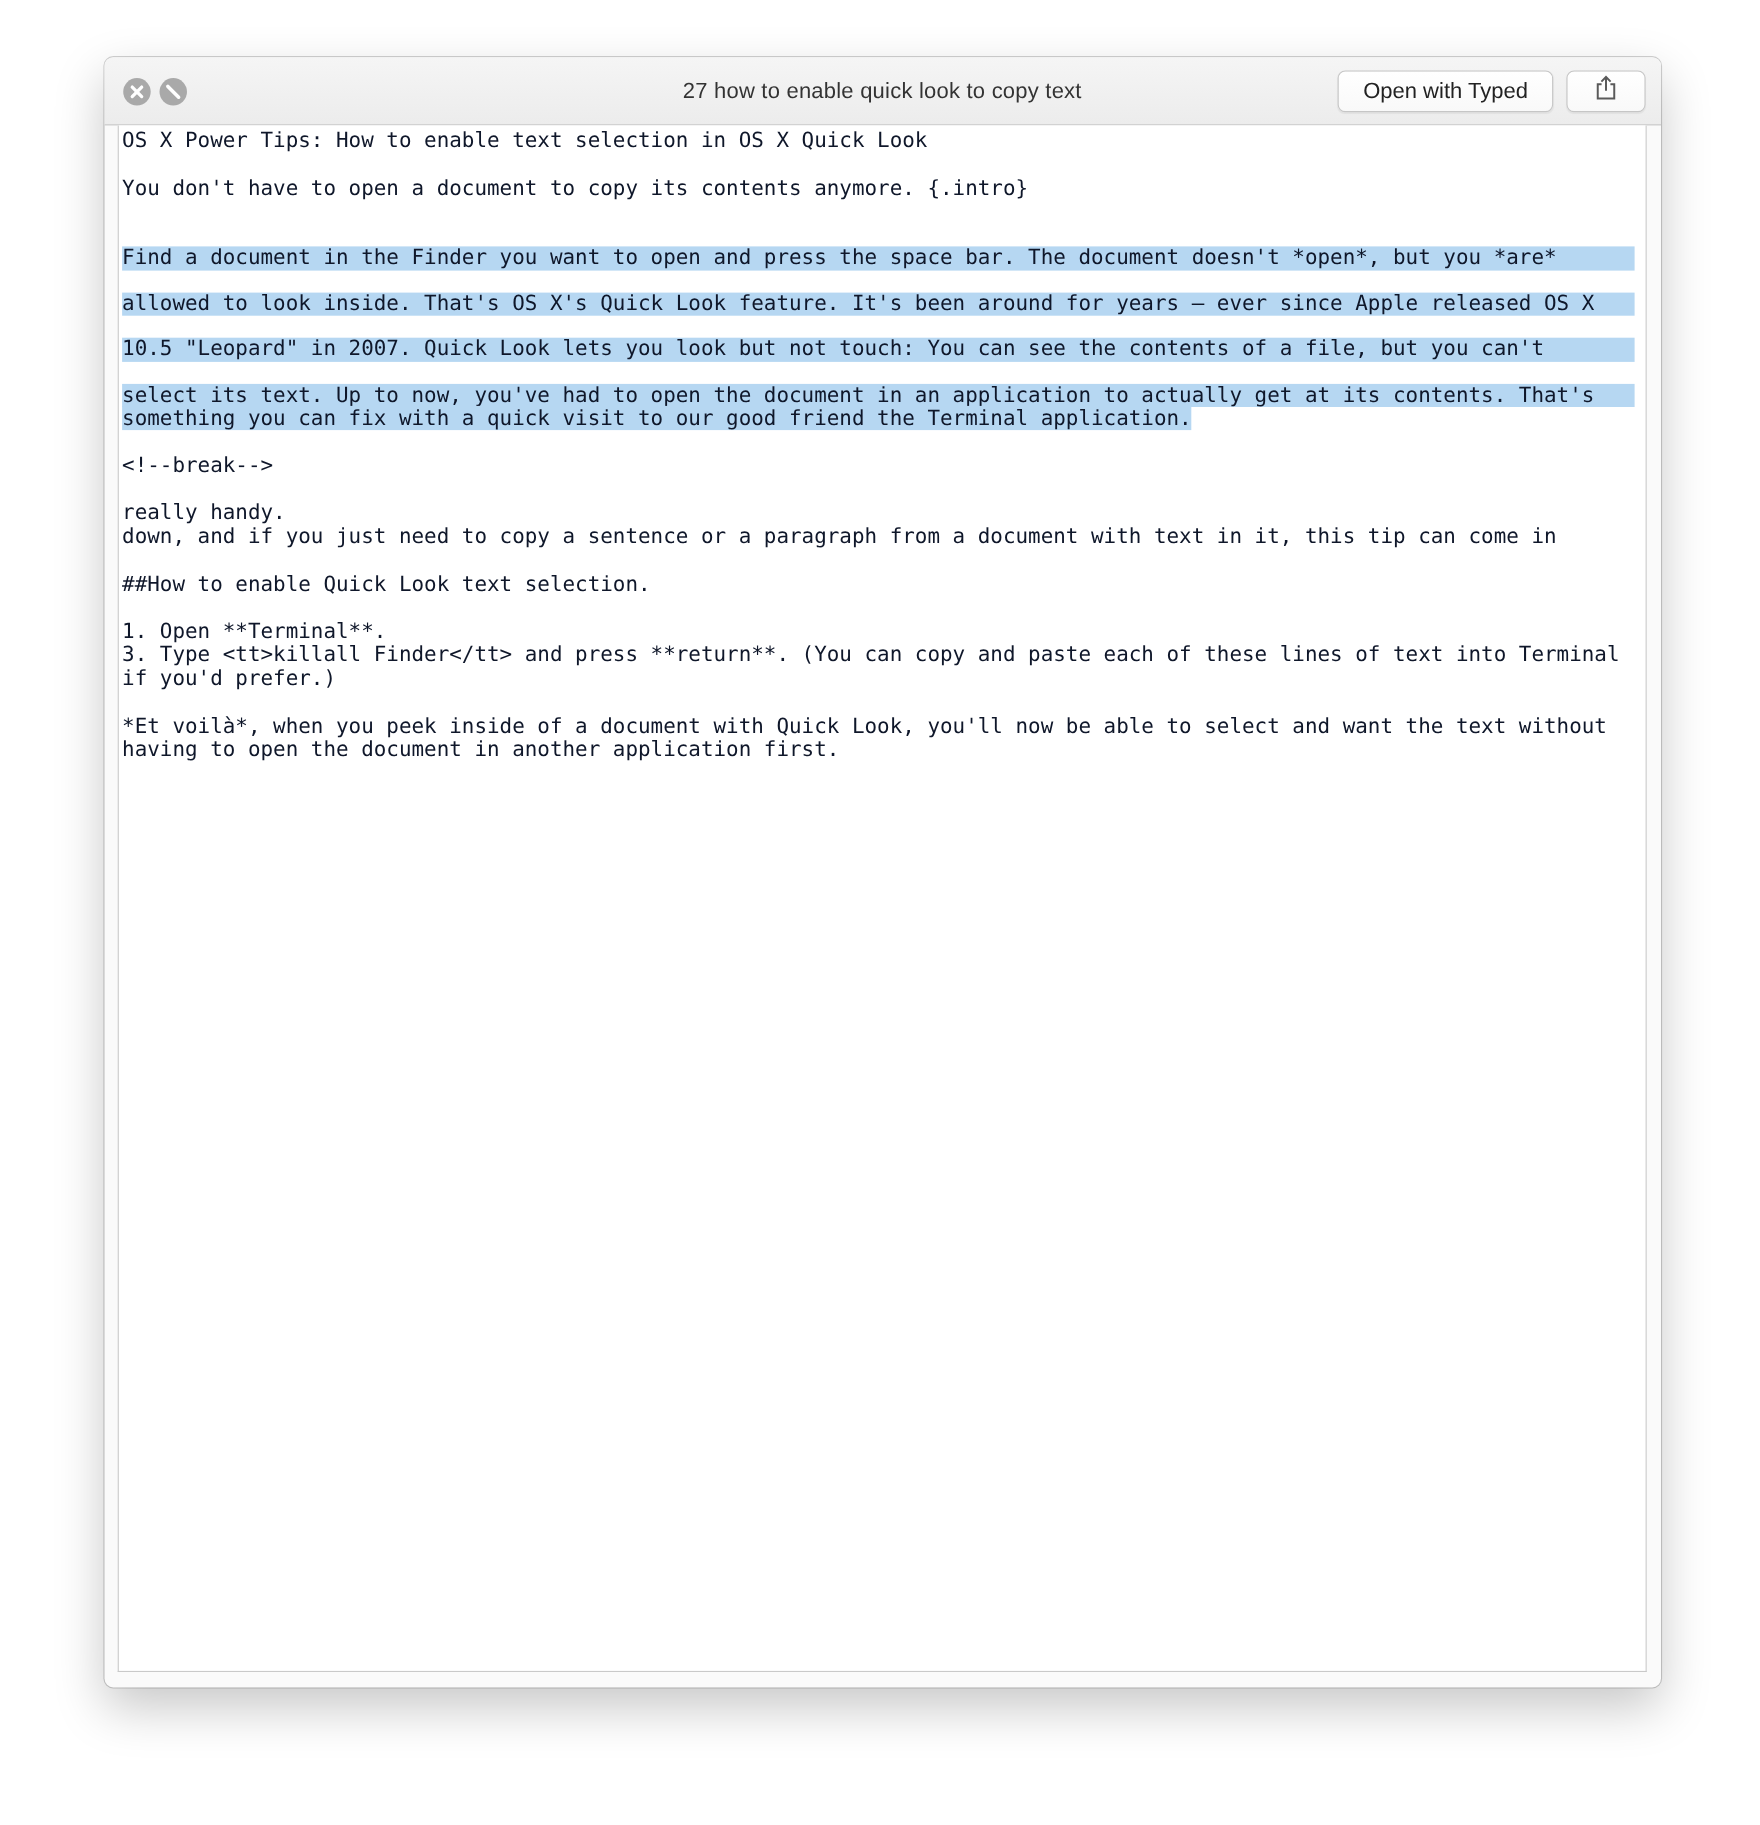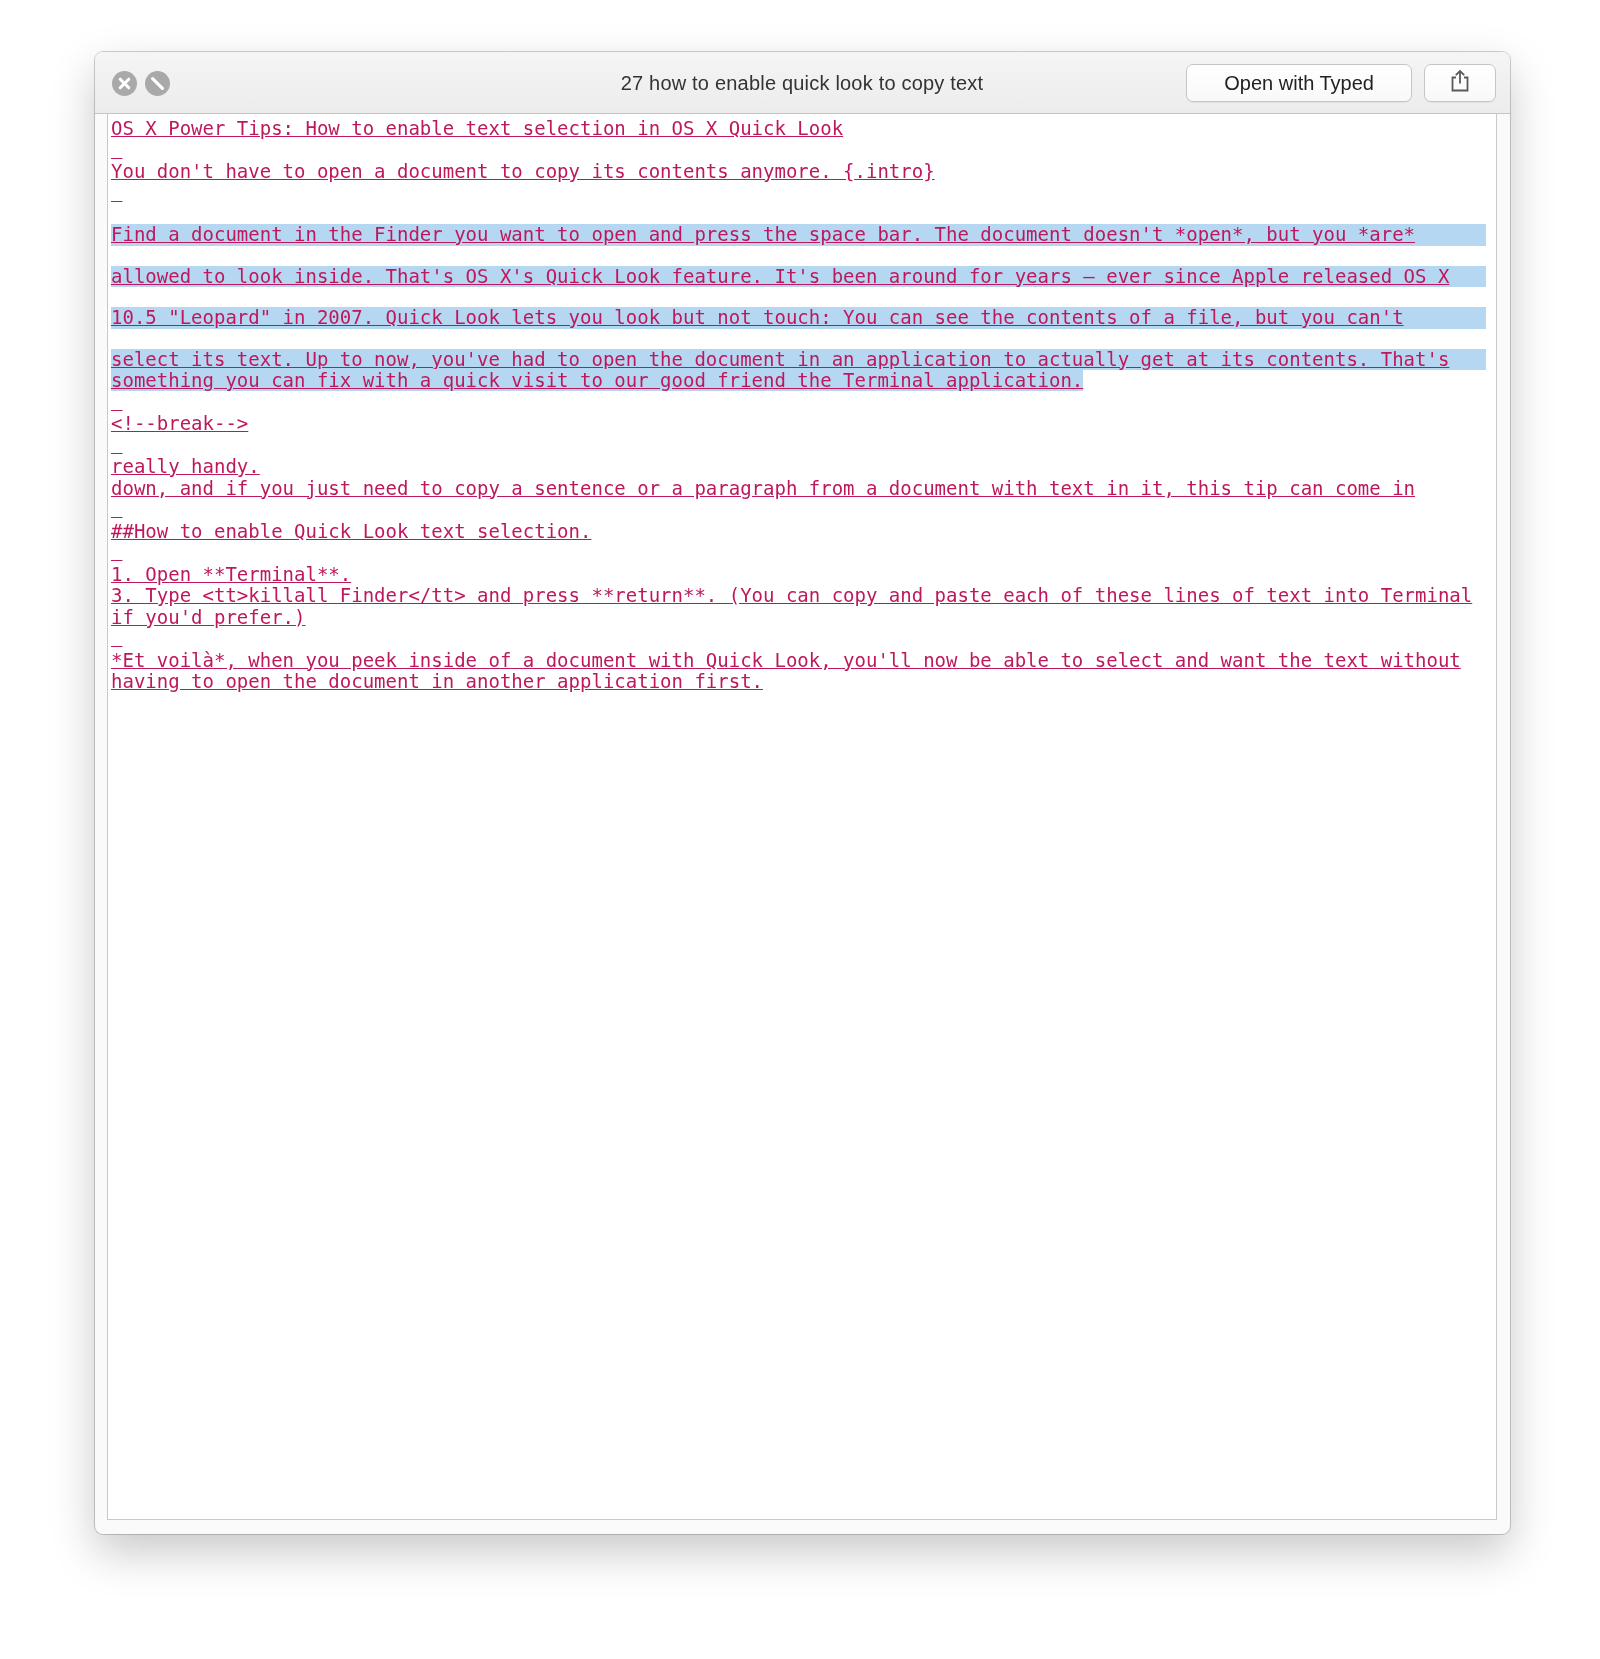--- a/index.html
+++ b/index.html
@@ -34,33 +34,33 @@
   }
 
   .tb-right { position: absolute; right: 14px; top: 0; height: 62px; display: flex; align-items: center; gap: 12px; }
   .tb-button {
     height: 38px; background: linear-gradient(#ffffff, #f9f9f9);
     border: 1px solid #c6c6c6; border-radius: 7px;
     box-shadow: 0 1px 1px rgba(0,0,0,0.05);
     font-family: "Liberation Sans", sans-serif; font-size: 20px; color: #222;
     display: flex; align-items: center; justify-content: center; cursor: pointer;
   }
-  .open-with { padding: 0 37px; }
+  .open-with { padding: 0 22px; }
   .share { width: 72px; }
 
   .contentbox {
     position: absolute; top: 62px; left: 12px; right: 13px; bottom: 14px;
     background: #ffffff;
     border: 1px solid #c9c9c9; border-top: none;
     overflow: hidden;
   }
   .text-content {
     padding: 4px 0 0 3px;
     font-family: "DejaVu Sans Mono", monospace;
-    font-size: 19px; line-height: 21.5px; color: #be185d; text-decoration: underline;
+    font-size: 19px; line-height: 21.5px; color: #0f172a;
   }
   .line { white-space: pre; height: 21.5px; }
   .line.hl-full { background: var(--sel); width: 1375px; margin-top: 20px; }
   .line .hl-text { background: var(--sel); }
 </style>
 </head>
 <body>
 
 <div class="window">
 

